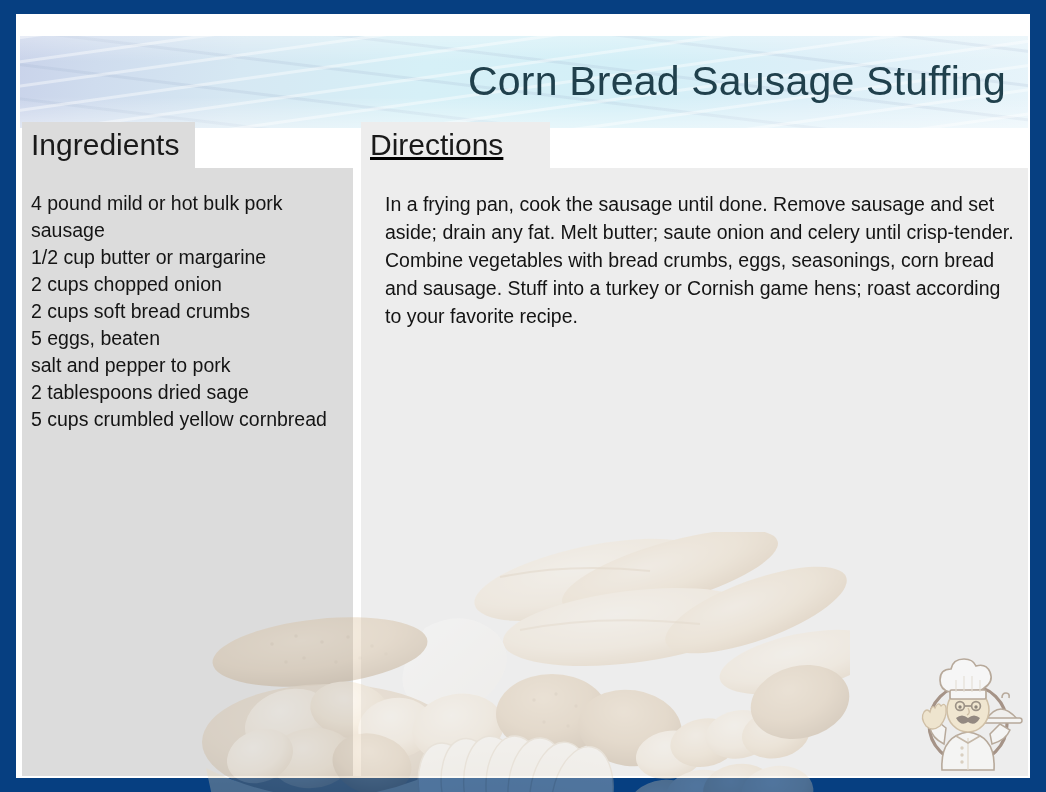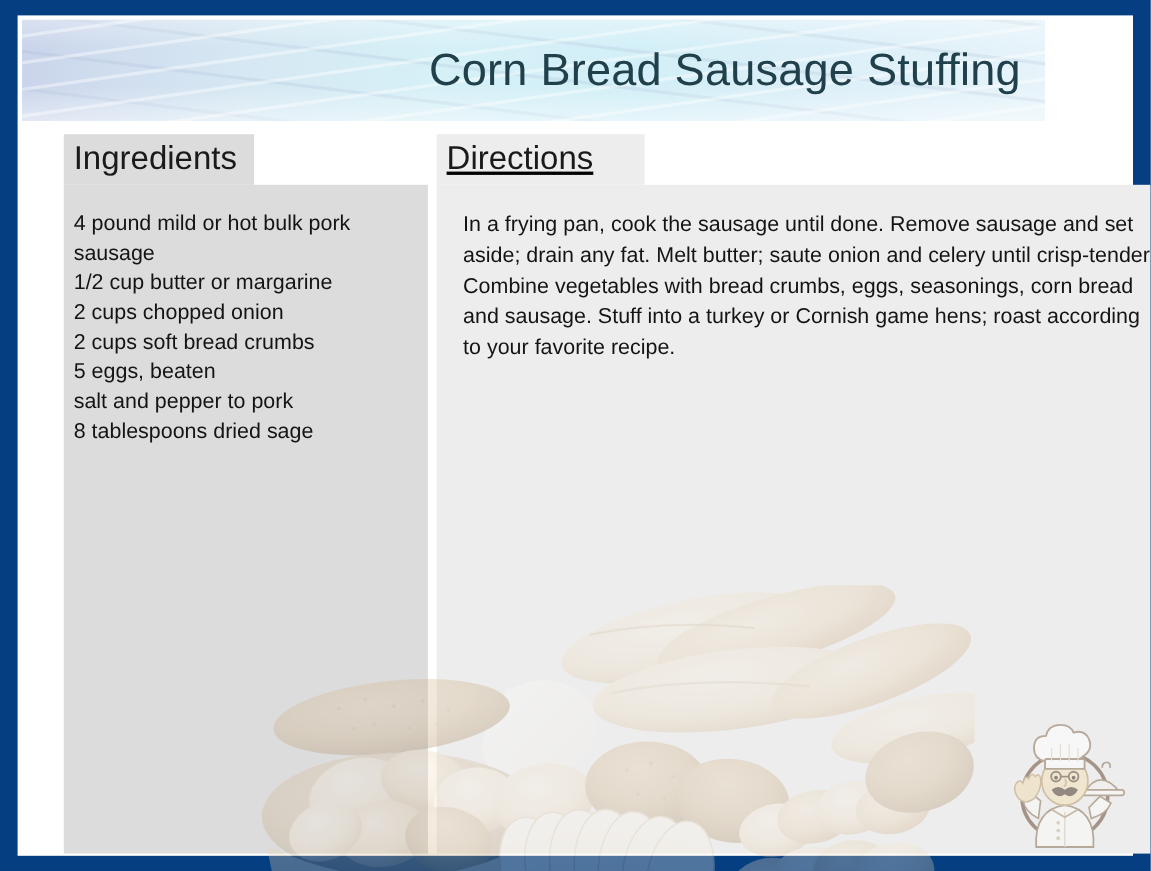--- a/index.html
+++ b/index.html
@@ -29,22 +29,22 @@
     top: 14px;
     width: 1014px;
     height: 764px;
     background: #ffffff;
   }
 
   
   #banner {
     position: absolute;
     left: 20px;
-    top: 18px;
-    width: 930px;
+    top: 36px;
+    width: 1008px;
     height: 92px;
     overflow: hidden;
     background: linear-gradient(100deg,
                 #c9d3ea 0%,
                 #cfdcee 8%,
                 #d6e8f3 22%,
                 #d6f0f7 40%,
                 #d3eff7 60%,
                 #dceff8 78%,
                 #e7f4fa 100%);
@@ -91,21 +91,20 @@
     letter-spacing: 0.2px;
   }
 
   
   #content {
     position: absolute;
     left: 22px;
     top: 122px;
     width: 805px;
     height: 654px;
-    margin-left: 36px;
   }
 
   .col-left {
     position: absolute;
     left: 0;
     top: 0;
     width: 331px;
     height: 654px;
   }
   .col-right {
@@ -209,21 +208,22 @@
         <span class="head-label">Ingredients</span>
       </div>
       <div class="panel-body">
         <div class="body-text">
           <div class="ing-line">4 pound mild or hot bulk pork sausage</div>
           <div class="ing-line">1/2 cup butter or margarine</div>
           <div class="ing-line">2 cups chopped onion</div>
           <div class="ing-line">2 cups soft bread crumbs</div>
           <div class="ing-line">5 eggs, beaten</div>
           <div class="ing-line">salt and pepper to pork</div>
-          <div class="ing-line">8 tablespoons dried sage</div>
+          <div class="ing-line">2 tablespoons dried sage</div>
+          <div class="ing-line">5 cups crumbled yellow cornbread</div>
         </div>
       </div>
     </div>
 
     <div class="col-right">
       <div class="panel-head">
         <span class="head-label">Directions</span>
       </div>
       <div class="panel-body">
         <div class="body-text">In a frying pan, cook the sausage until done. Remove sausage and set aside; drain any fat. Melt butter; saute onion and celery until crisp-tender. Combine vegetables with bread crumbs, eggs, seasonings, corn bread and sausage. Stuff into a turkey or Cornish game hens; roast according to your favorite recipe.</div>

